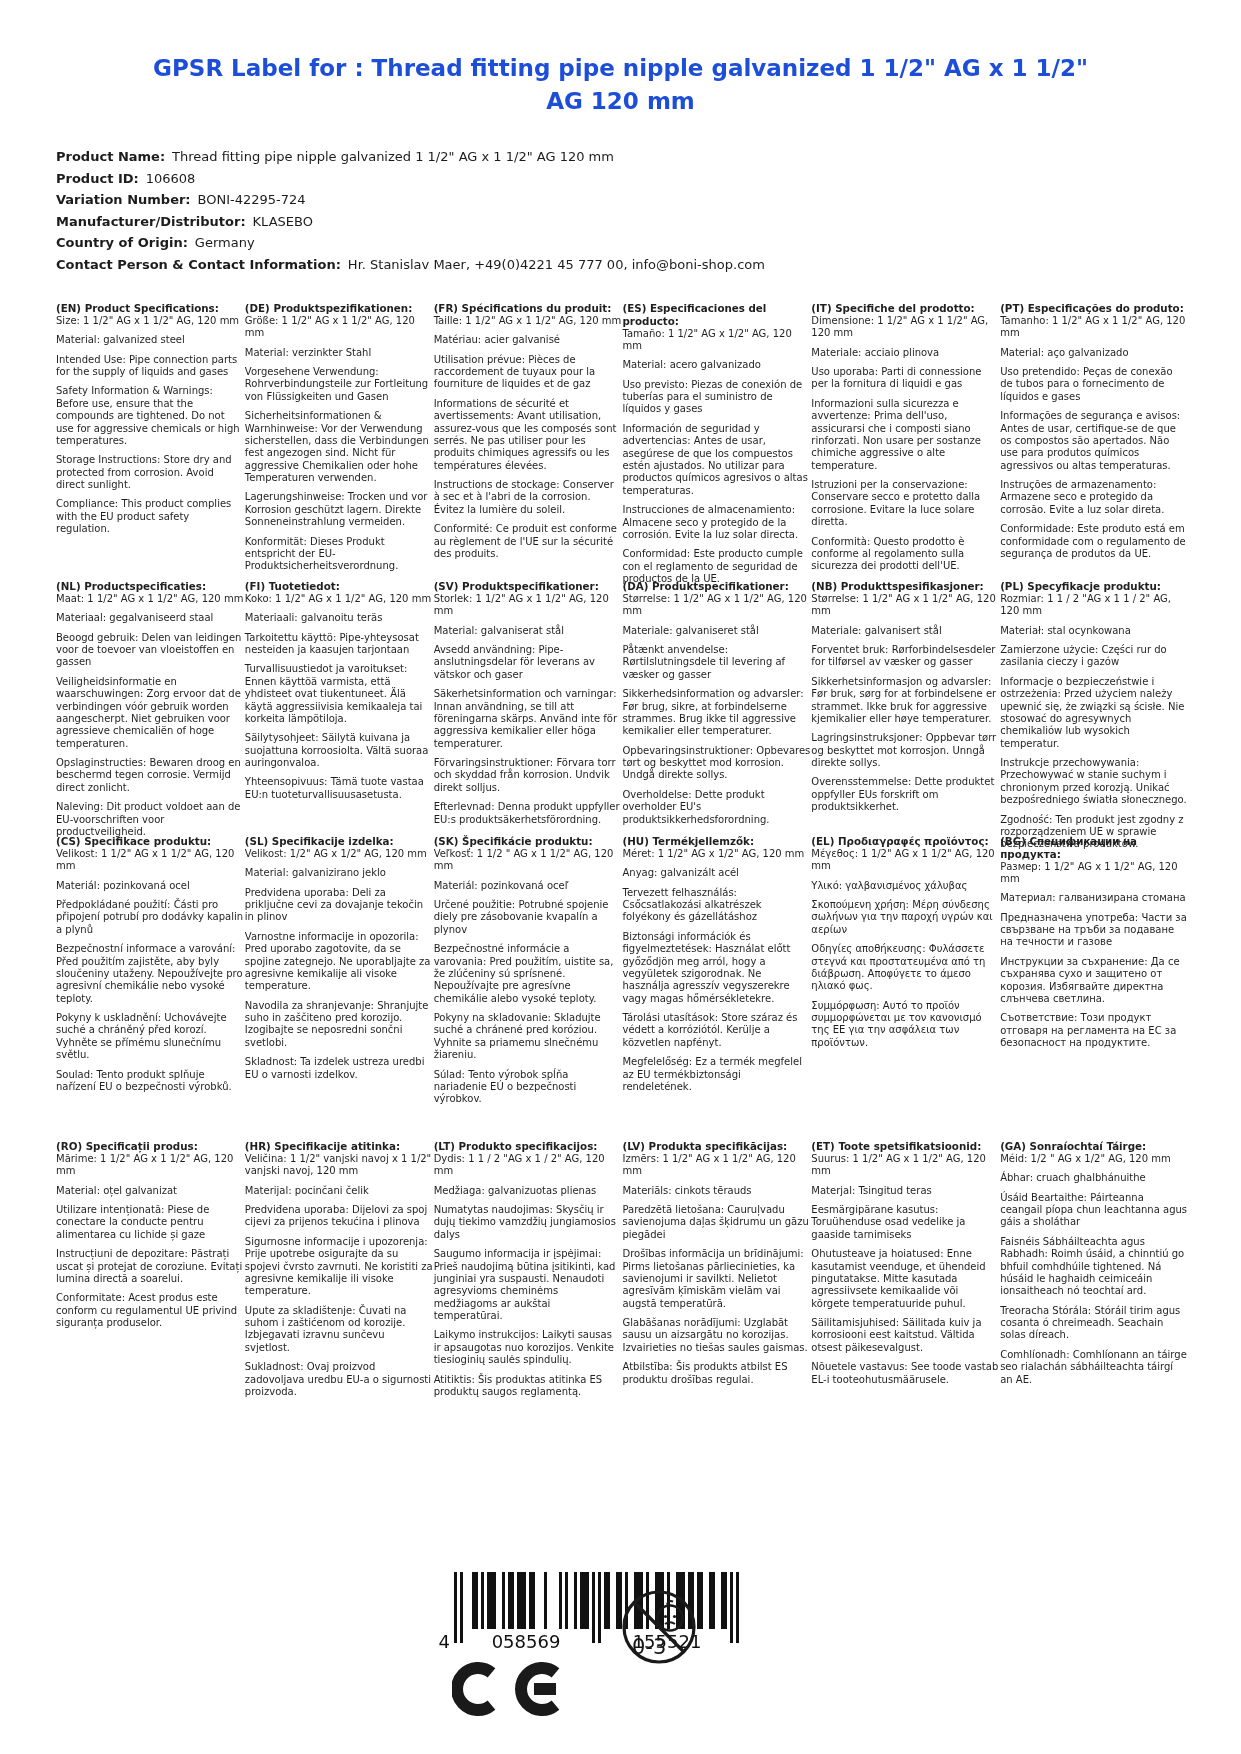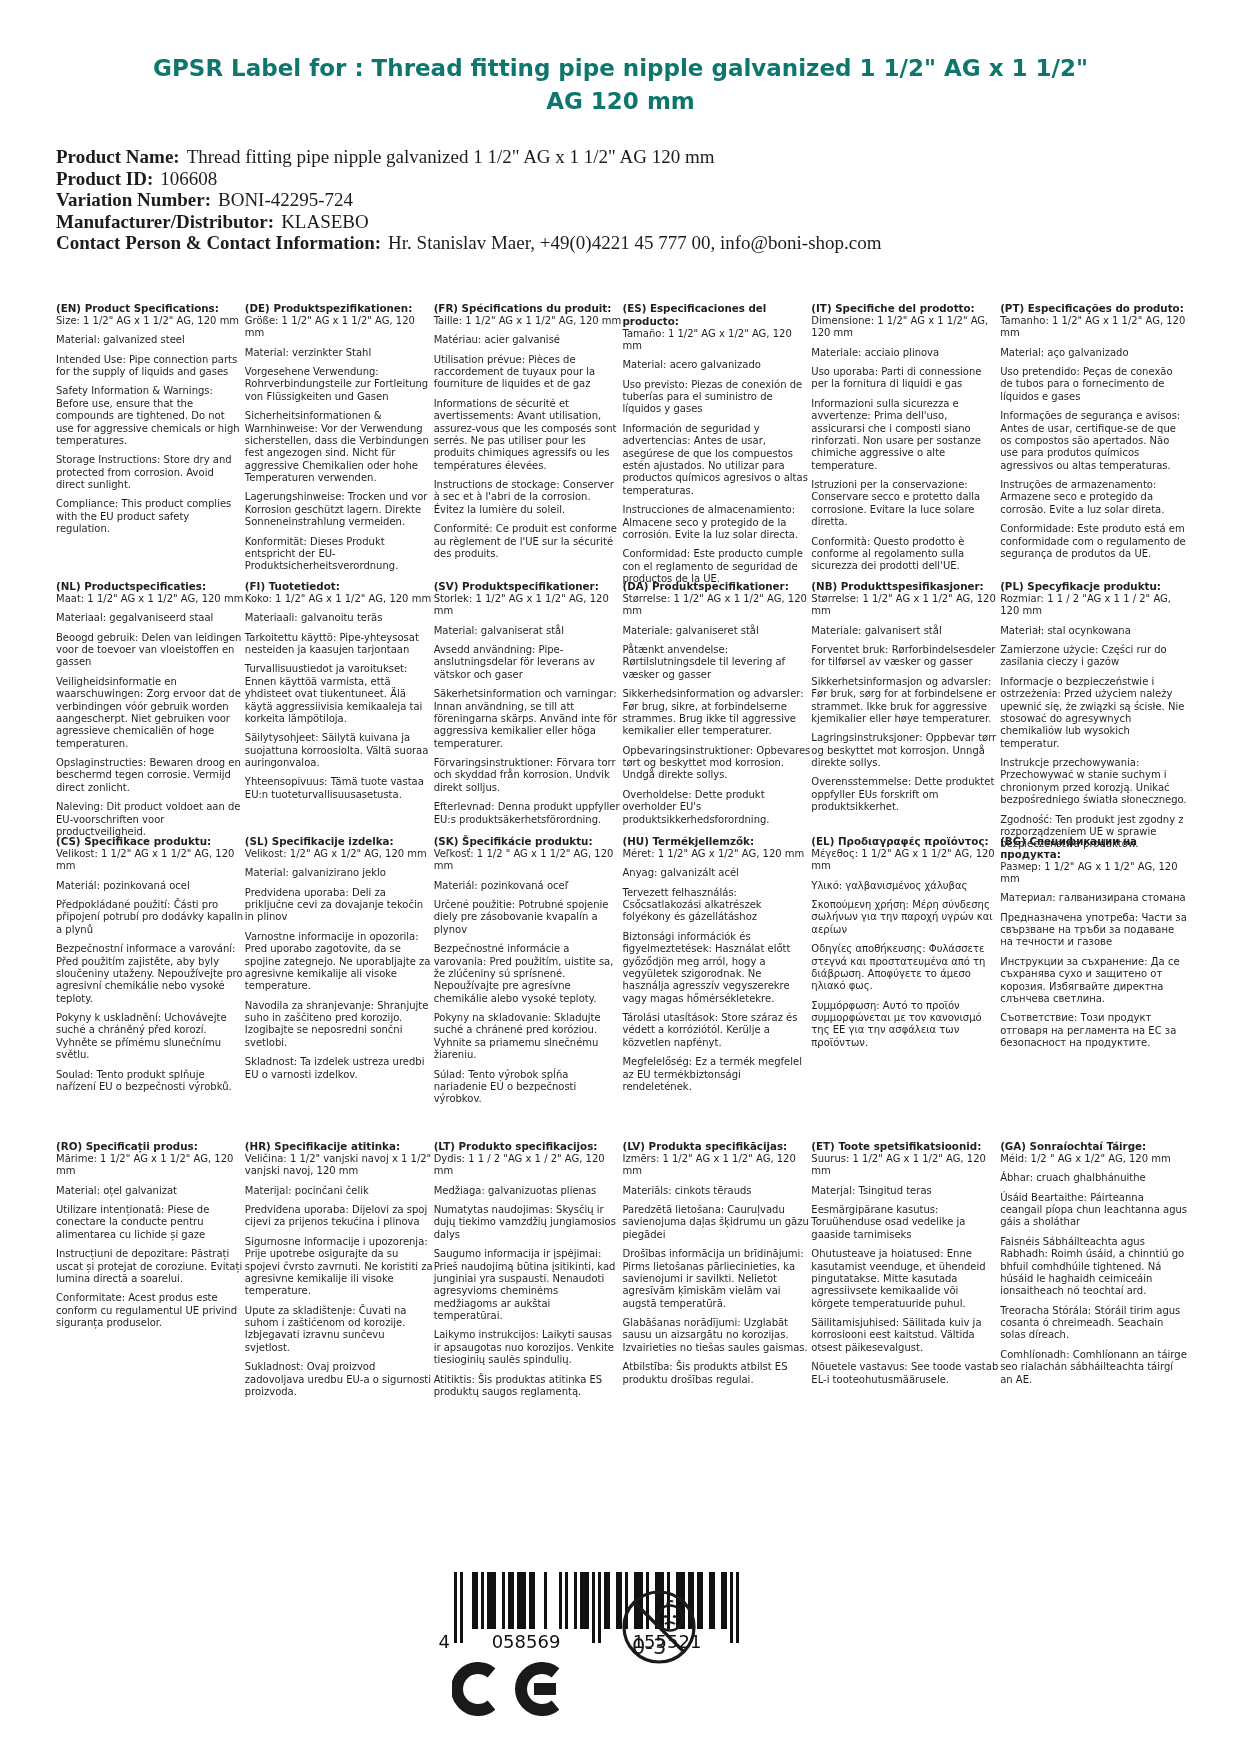--- a/index.html
+++ b/index.html
@@ -11,28 +11,27 @@
     color:#1c1c1c;
     overflow:hidden;
   }
   .title{
     margin:52px auto 0;
     max-width:960px;
     text-align:center;
     font-size:23px;
     font-weight:bold;
     line-height:1.45;
-    color:#0f766e;
+    color:#1d4ed8;
   }
   .info{
     position:absolute;
     left:56px;top:146px;
-    font-size:19px;
+    font-size:13px;
     line-height:21.5px;
-    font-family:Liberation Serif, serif;
   }
   .info-label{font-weight:bold;}
   .info-value{margin-left:7px;}
   .grid{
     position:absolute;
     left:56px;top:302px;
     width:1132px;
     display:grid;
     grid-template-columns:repeat(6,1fr);
     column-gap:1px;
@@ -57,20 +56,23 @@
       <span class="info-label">Product Name:</span><span class="info-value">Thread fitting pipe nipple galvanized 1 1/2" AG x 1 1/2" AG 120 mm</span>
     </div>
     <div class="info-line">
       <span class="info-label">Product ID:</span><span class="info-value">106608</span>
     </div>
     <div class="info-line">
       <span class="info-label">Variation Number:</span><span class="info-value">BONI-42295-724</span>
     </div>
     <div class="info-line">
       <span class="info-label">Manufacturer/Distributor:</span><span class="info-value">KLASEBO</span>
+    </div>
+    <div class="info-line">
+      <span class="info-label">Country of Origin:</span><span class="info-value">Germany</span>
     </div>
     <div class="info-line">
       <span class="info-label">Contact Person &amp; Contact Information:</span><span class="info-value">Hr. Stanislav Maer, +49(0)4221 45 777 00, info@boni-shop.com</span>
     </div>
   </div>
 
   <div class="grid">
       <div class="spec-section">
       <h3 class="sec-title">(EN) Product Specifications:</h3>
     <p class="sec-par">Size: 1 1/2" AG x 1 1/2" AG, 120 mm</p>

